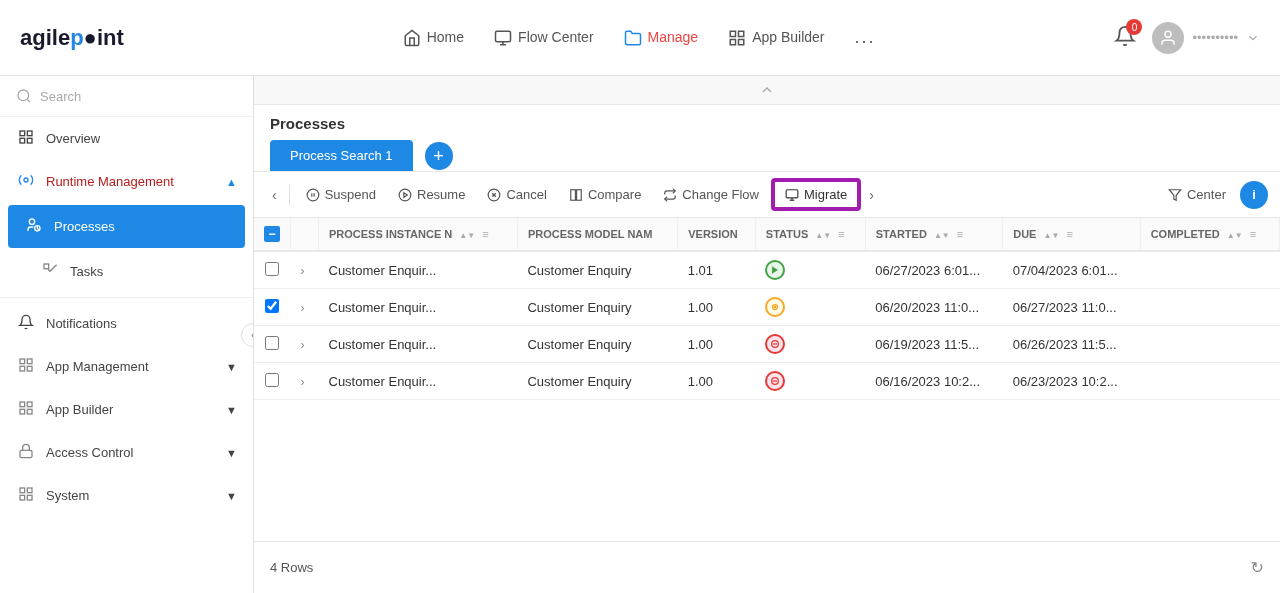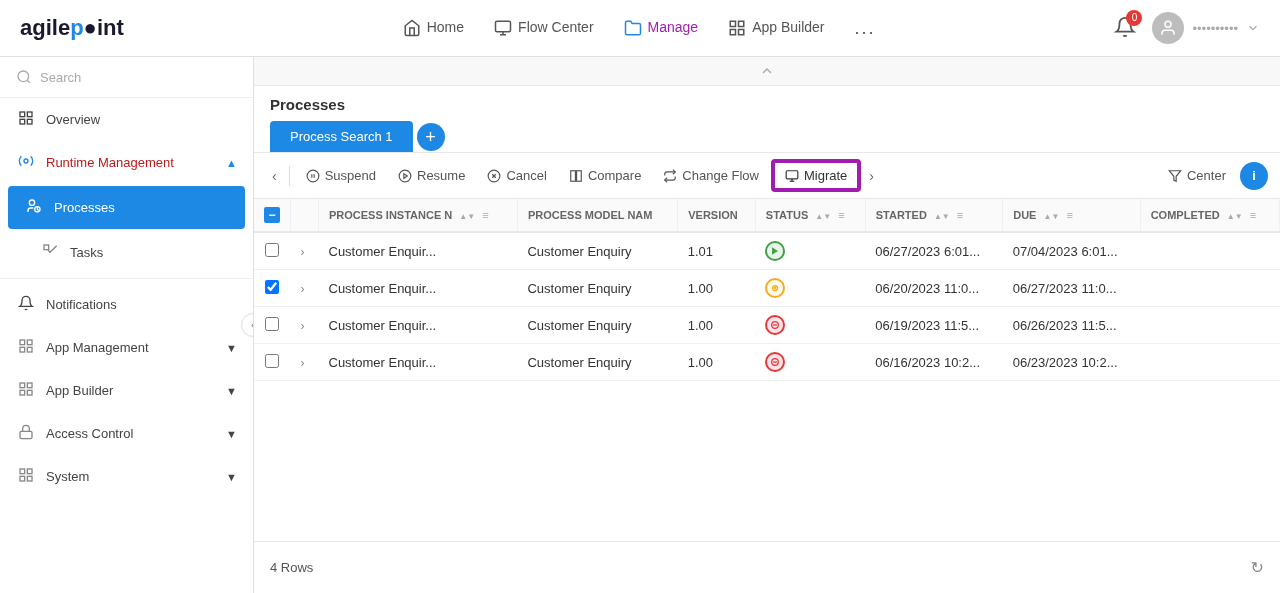--- a/index.html
+++ b/index.html
@@ -1,21 +1,21 @@
 <!DOCTYPE html>
 <html><head>
   <meta charset="utf-8">
   <style>
     * { box-sizing: border-box; margin: 0; padding: 0; }
     body { font-family: 'Segoe UI', Arial, sans-serif; font-size: 13px; background: #f0f2f5; display: flex; flex-direction: column; height: 593px; overflow: hidden; }
 
     
     .top-nav {
       background: #fff;
-      height: 57px;
+      height: 76px;
       display: flex;
       align-items: center;
       padding: 0 20px;
       border-bottom: 1px solid #e0e0e0;
       flex-shrink: 0;
       z-index: 10;
     }
     .logo {
       display: flex; align-items: center; margin-right: 40px;
     }
@@ -74,21 +74,21 @@
       background: #f8f8f8; border-bottom: 1px solid #e8e8e8; cursor: pointer; color: #aaa;
     }
 
     
     .processes-header {
       padding: 10px 16px 0 16px;
       background: #fff;
       border-bottom: 1px solid #e8e8e8;
     }
     .processes-title { font-size: 15px; font-weight: 600; color: #333; margin-bottom: 8px; }
-    .tab-bar { display: flex; align-items: center; gap: 4px; }
+    .tab-bar { display: flex; align-items: center; gap: 12px; }
     .tab-btn {
       background: #1e88e5; color: #fff; border: none;
       padding: 8px 20px; border-radius: 4px 4px 0 0; cursor: pointer;
       font-size: 13px; font-weight: 500;
     }
     .tab-add-btn {
       width: 28px; height: 28px; border-radius: 50%;
       background: #1e88e5; color: #fff; border: none;
       display: flex; align-items: center; justify-content: center;
       cursor: pointer; font-size: 18px; line-height: 1;
@@ -163,21 +163,21 @@
           <rect x="2" y="3" width="20" height="14" rx="2"></rect>
           <line x1="8" y1="21" x2="16" y2="21"></line>
           <line x1="12" y1="17" x2="12" y2="21"></line>
         </svg>
       <span>Flow Center</span>
     </a>
     <a class="nav-item active">
       <svg width="18" height="18" viewBox="0 0 24 24" fill="none" stroke="#1e88e5" stroke-width="2">
           <path d="M22 19a2 2 0 0 1-2 2H4a2 2 0 0 1-2-2V5a2 2 0 0 1 2-2h5l2 3h9a2 2 0 0 1 2 2z"></path>
         </svg>
-      <span style="color:#a21caf;">Manage</span>
+      <span style="color:#ef4444;">Manage</span>
     </a>
     <a class="nav-item">
       <svg width="18" height="18" viewBox="0 0 24 24" fill="none" stroke="currentColor" stroke-width="2">
           <rect x="3" y="3" width="7" height="7"></rect>
           <rect x="14" y="3" width="7" height="7"></rect>
           <rect x="3" y="14" width="7" height="7"></rect>
           <rect x="14" y="14" width="7" height="7"></rect>
         </svg>
       <span>App Builder</span>
     </a>

